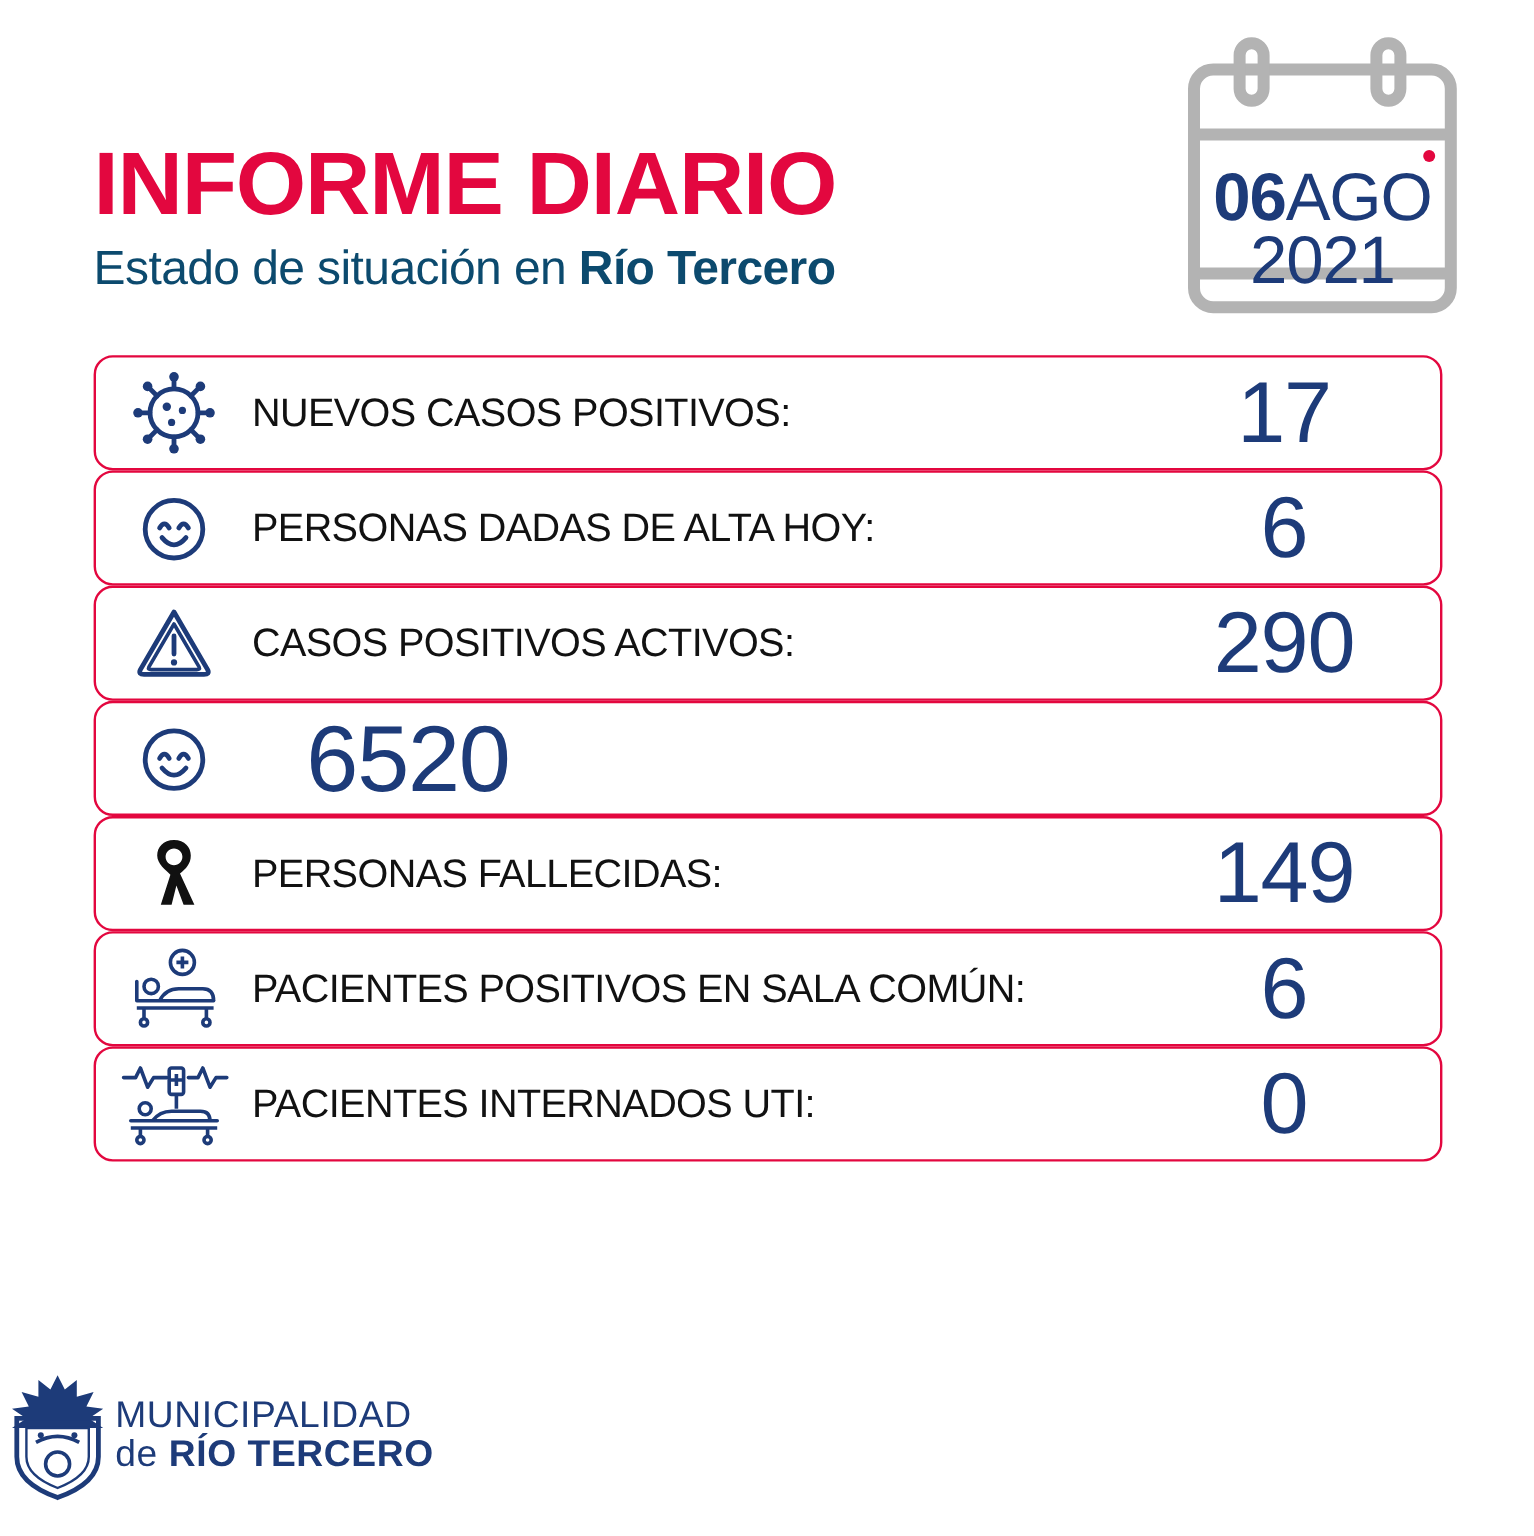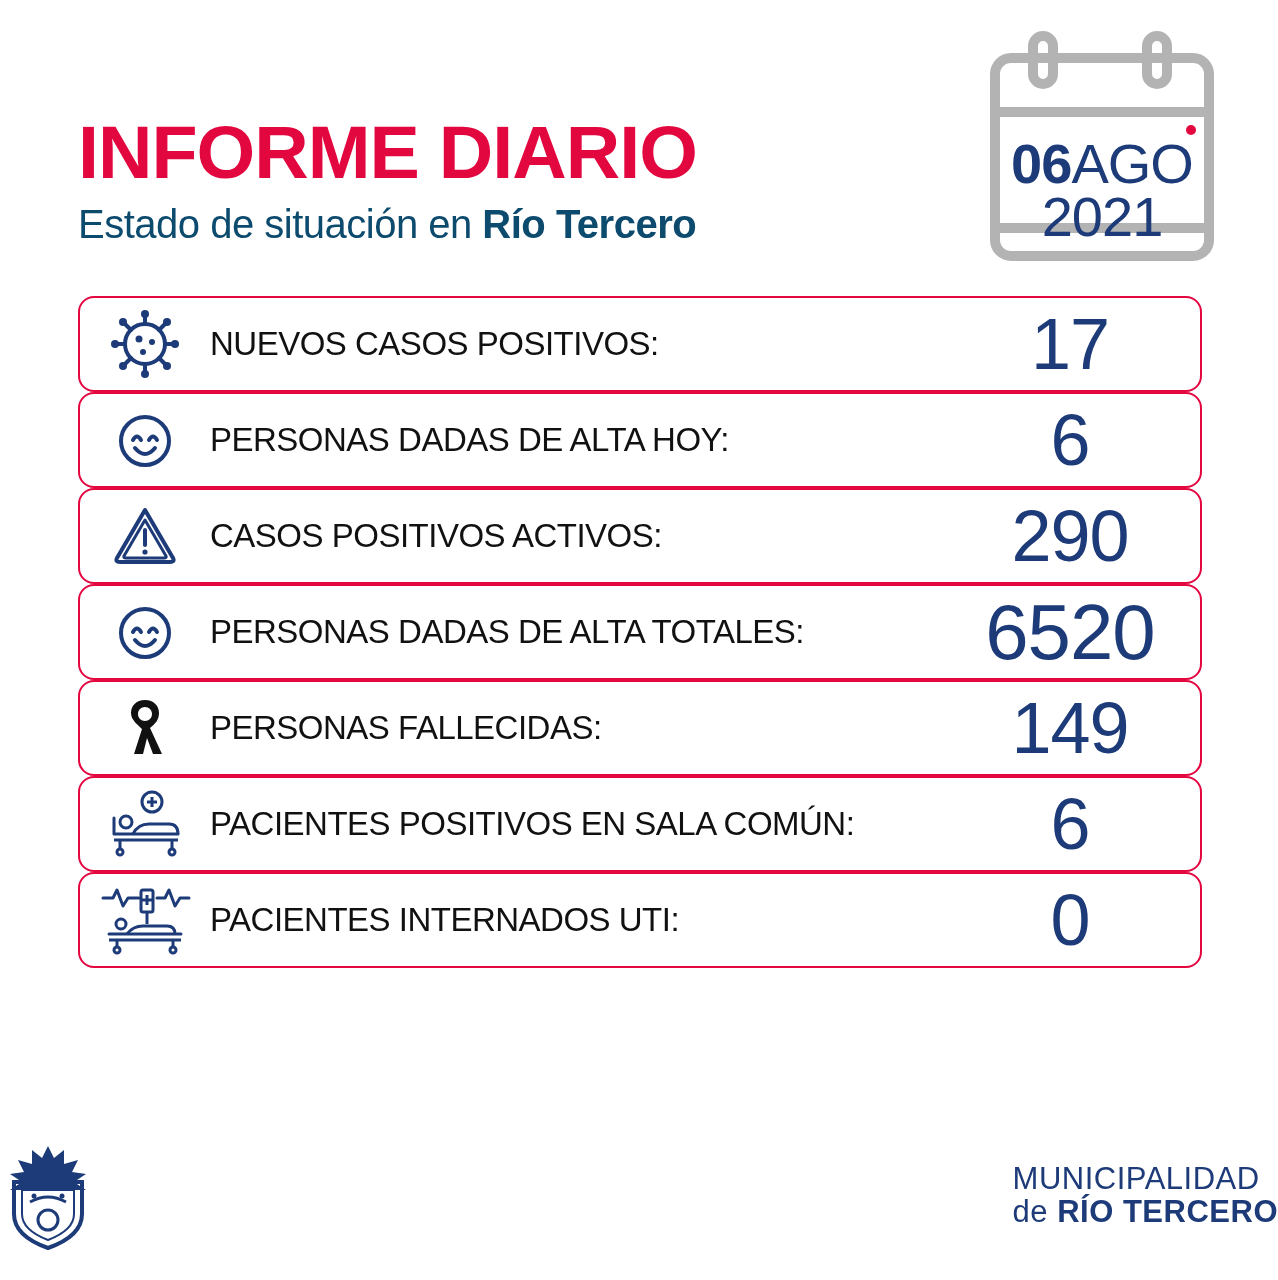--- a/index.html
+++ b/index.html
@@ -108,22 +108,21 @@
   .row.big .value { font-size: 78px; }
 
   
   .footer {
     position: absolute;
     bottom: 28px;
     left: 0;
     width: 1278px;
     display: flex;
     align-items: center;
-    justify-content: space-between;
-    gap: 16px;
+    justify-content: flex-start;
   }
   .crest { width: 96px; height: 112px; }
   .muni-text {
     color: #1d3b79;
     line-height: 1.05;
   }
   .muni-line1 { font-size: 31px; letter-spacing: 0.5px; }
   .muni-line2 { font-size: 31px; letter-spacing: 0.5px; }
   .muni-line2 b { font-weight: bold; }
 </style>
@@ -215,21 +214,20 @@
 
     <div class="row big">
       <div class="icon">
         <svg width="72" height="72" viewBox="0 0 72 72">
           <circle cx="36" cy="37" r="24" fill="none" stroke="#1d3b79" stroke-width="4"></circle>
           <path d="M24 36 q4 -7 8 0" fill="none" stroke="#1d3b79" stroke-width="4" stroke-linecap="round"></path>
           <path d="M40 36 q4 -7 8 0" fill="none" stroke="#1d3b79" stroke-width="4" stroke-linecap="round"></path>
           <path d="M26 44 q10 12 20 0" fill="none" stroke="#1d3b79" stroke-width="4" stroke-linecap="round"></path>
         </svg>
       </div>
-      <div class="label">PERSONAS DADAS DE ALTA TOTALES:</div>
       <div class="value">6520</div>
     </div>
 
     <div class="row">
       <div class="icon">
         <svg width="72" height="72" viewBox="0 0 72 72">
           <path d="M36 8 C27 8 22 14 22 21 C22 28 29 33 33 37 L25 62 L34 62 L38 46 L44 62 L53 62 L41 36 C46 32 50 28 50 21 C50 14 45 8 36 8 Z M36 15 C40 15 43 18 43 22 C43 26 40 29 36 29 C32 29 29 26 29 22 C29 18 32 15 36 15 Z" fill="#111111"></path>
         </svg>
       </div>
       <div class="label">PERSONAS FALLECIDAS:</div>

